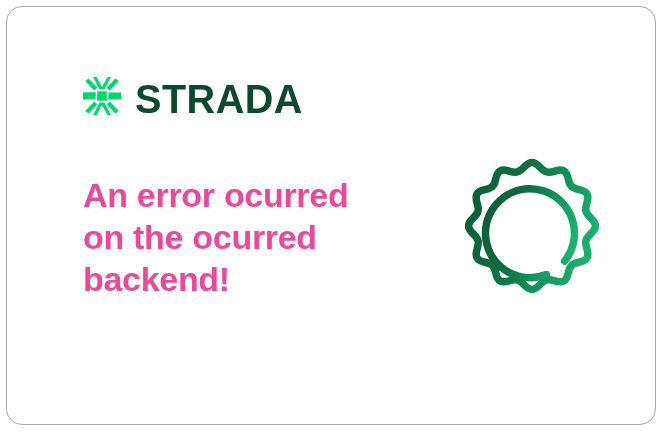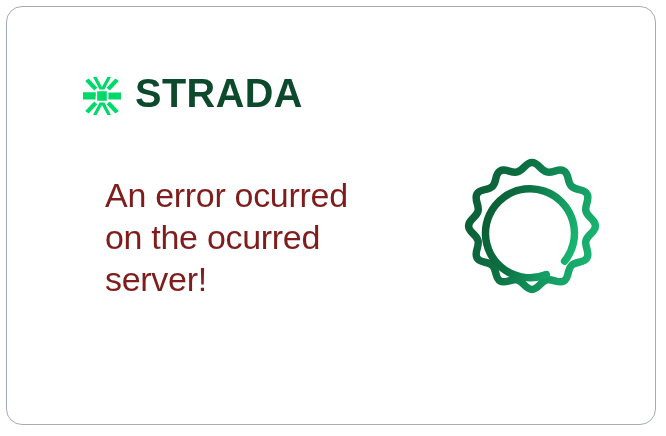--- a/index.html
+++ b/index.html
@@ -37,21 +37,21 @@
     border-radius: 16px;
     overflow: hidden;
   }
 
   
   .brand {
     position: absolute;
     left: 72px;
     top: 66px;
     display: flex;
-    align-items: flex-start;
+    align-items: flex-end;
     gap: 10px;
   }
   .brand-mark {
     width: 46px;
     height: 46px;
     display: block;
     flex: 0 0 auto;
   }
   .brand-word {
     font-family: "Liberation Sans", sans-serif;
@@ -66,25 +66,24 @@
   }
 
   
   .message {
     position: absolute;
     left: 76px;
     top: 167px;
     width: 300px;
     font-family: "Liberation Sans", sans-serif;
     font-size: 34px;
-    font-weight: 400;
+    font-weight: 700;
     line-height: 42px;
     letter-spacing: -0.3px;
-    color: #7f1d1d;
-    margin-left: 22px;
+    color: #ec4899;
   }
   .message-line {
     display: block;
     white-space: nowrap;
   }
 
   
   .gear-wrap {
     position: absolute;
     left: 441px;
@@ -133,21 +132,21 @@
           </g>
         </svg>
       </span>
 
       <span class="brand-word">STRADA</span>
     </div>
 
     <div class="message">
       <span class="message-line">An error ocurred</span>
       <span class="message-line">on the ocurred</span>
-      <span class="message-line">server!</span>
+      <span class="message-line">backend!</span>
     </div>
 
     <div class="gear-wrap">
       <svg class="gear-svg" viewBox="0 0 168 172" xmlns="http://www.w3.org/2000/svg" aria-hidden="true">
         <defs>
           <linearGradient id="gearGrad" x1="0" y1="0.35" x2="1" y2="0.65">
             <stop offset="0%" stop-color="#0b5f37"></stop>
             <stop offset="35%" stop-color="#0d7043"></stop>
             <stop offset="70%" stop-color="#13975f"></stop>
             <stop offset="100%" stop-color="#19b571"></stop>

